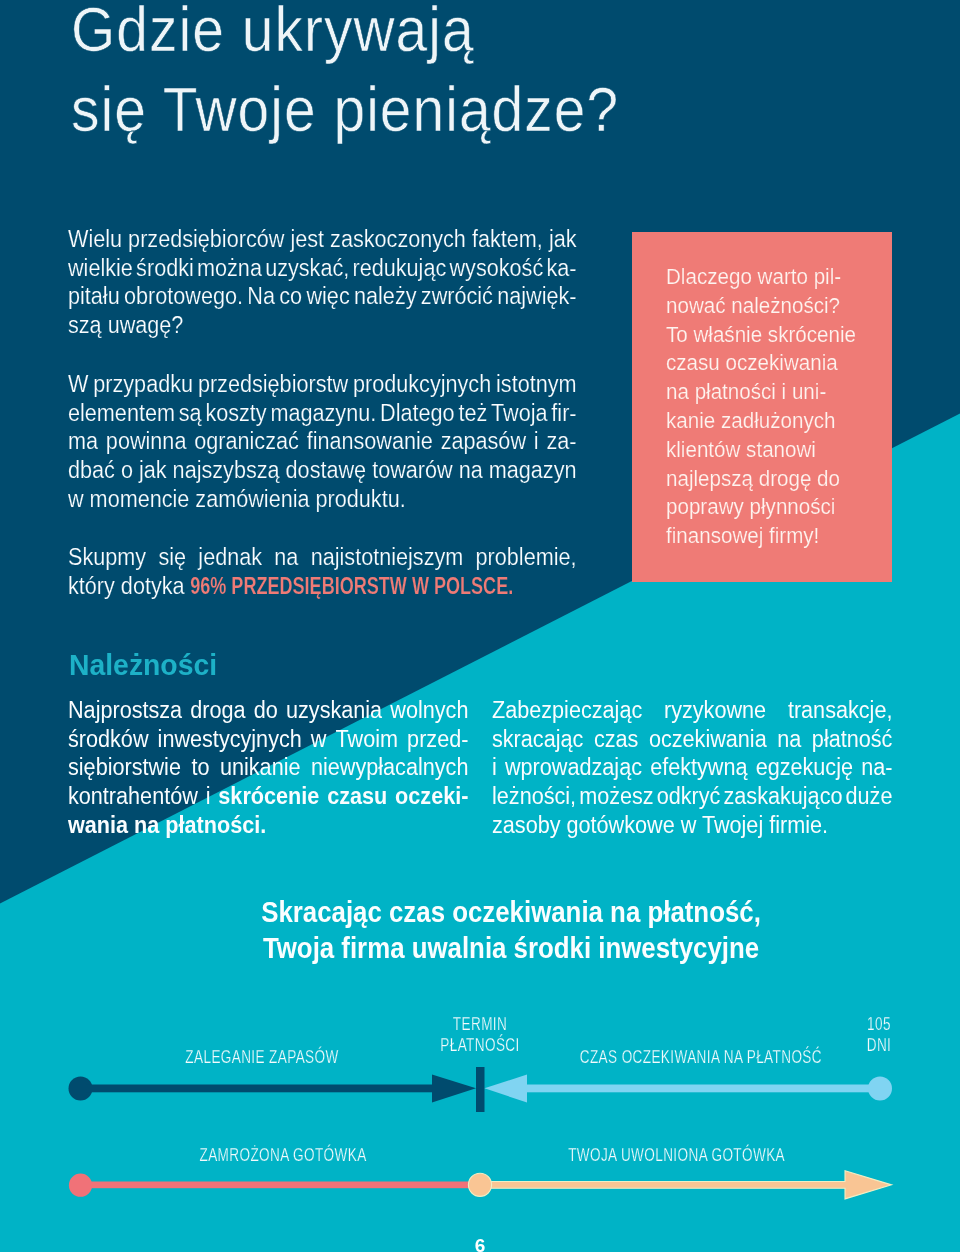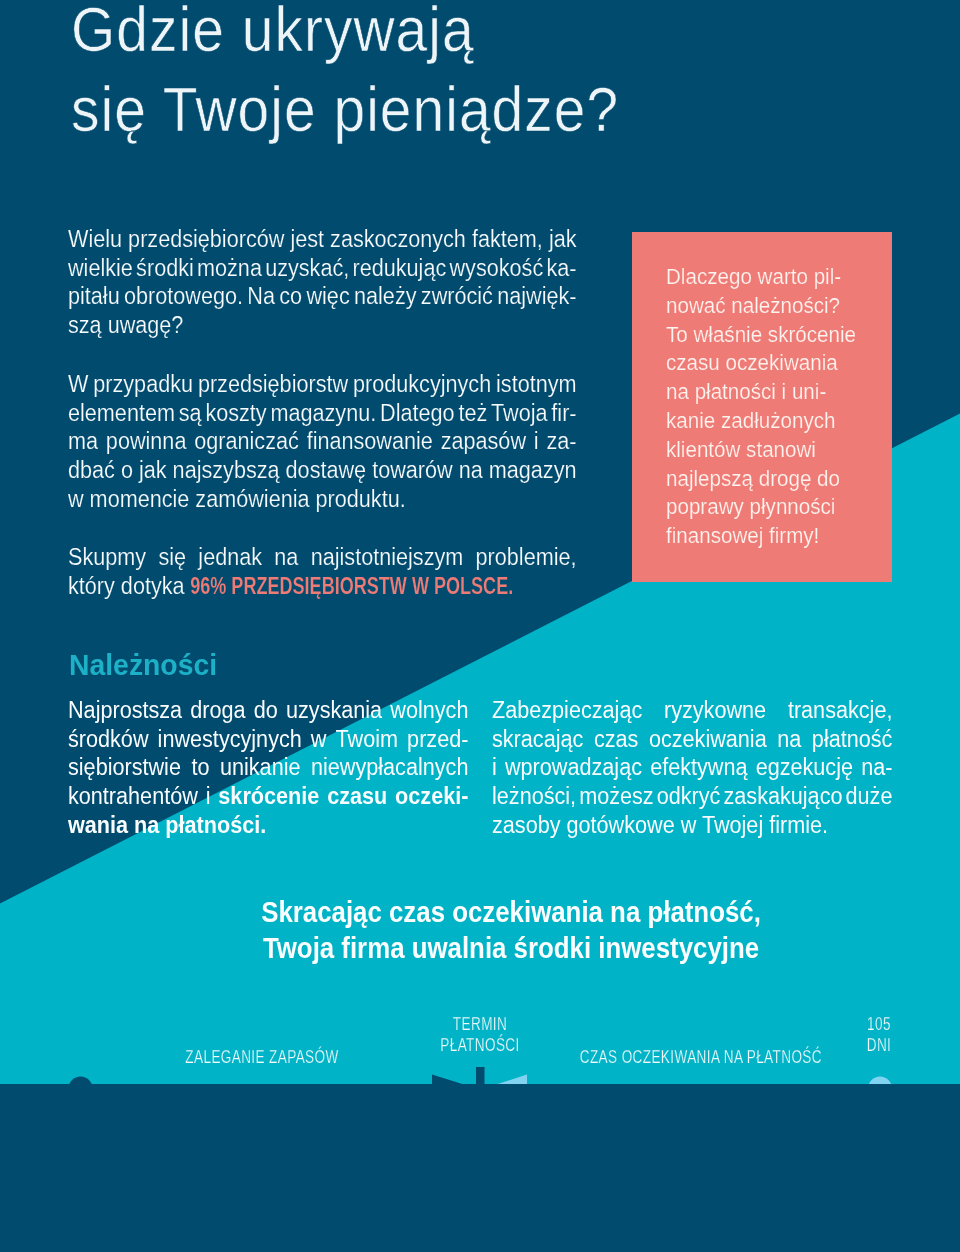--- a/index.html
+++ b/index.html
@@ -1,19 +1,19 @@
 <!DOCTYPE html>
 <html><head>
 <meta charset="utf-8">
 <style>
   html,body{margin:0;padding:0;}
   body{width:960px;height:1252px;overflow:hidden;
        font-family:"Liberation Sans",sans-serif;
        background:#004b6e;position:relative;}
-  .page{position:absolute;left:0;top:0;width:960px;height:1084px;overflow:hidden;}
+  .page{position:absolute;left:0;top:0;width:960px;height:1252px;overflow:hidden;}
 
   .teal-wedge{position:absolute;left:0;top:0;width:960px;height:1252px;
       background:#00b3c6;clip-path:polygon(0 903.5px,960px 413.5px,960px 1252px,0 1252px);}
 
   
   .jl{position:absolute;}
   .jl .ln{display:block;white-space:nowrap;}
   .jl .ln.j{display:flex;justify-content:space-between;white-space:nowrap;}
 
   

